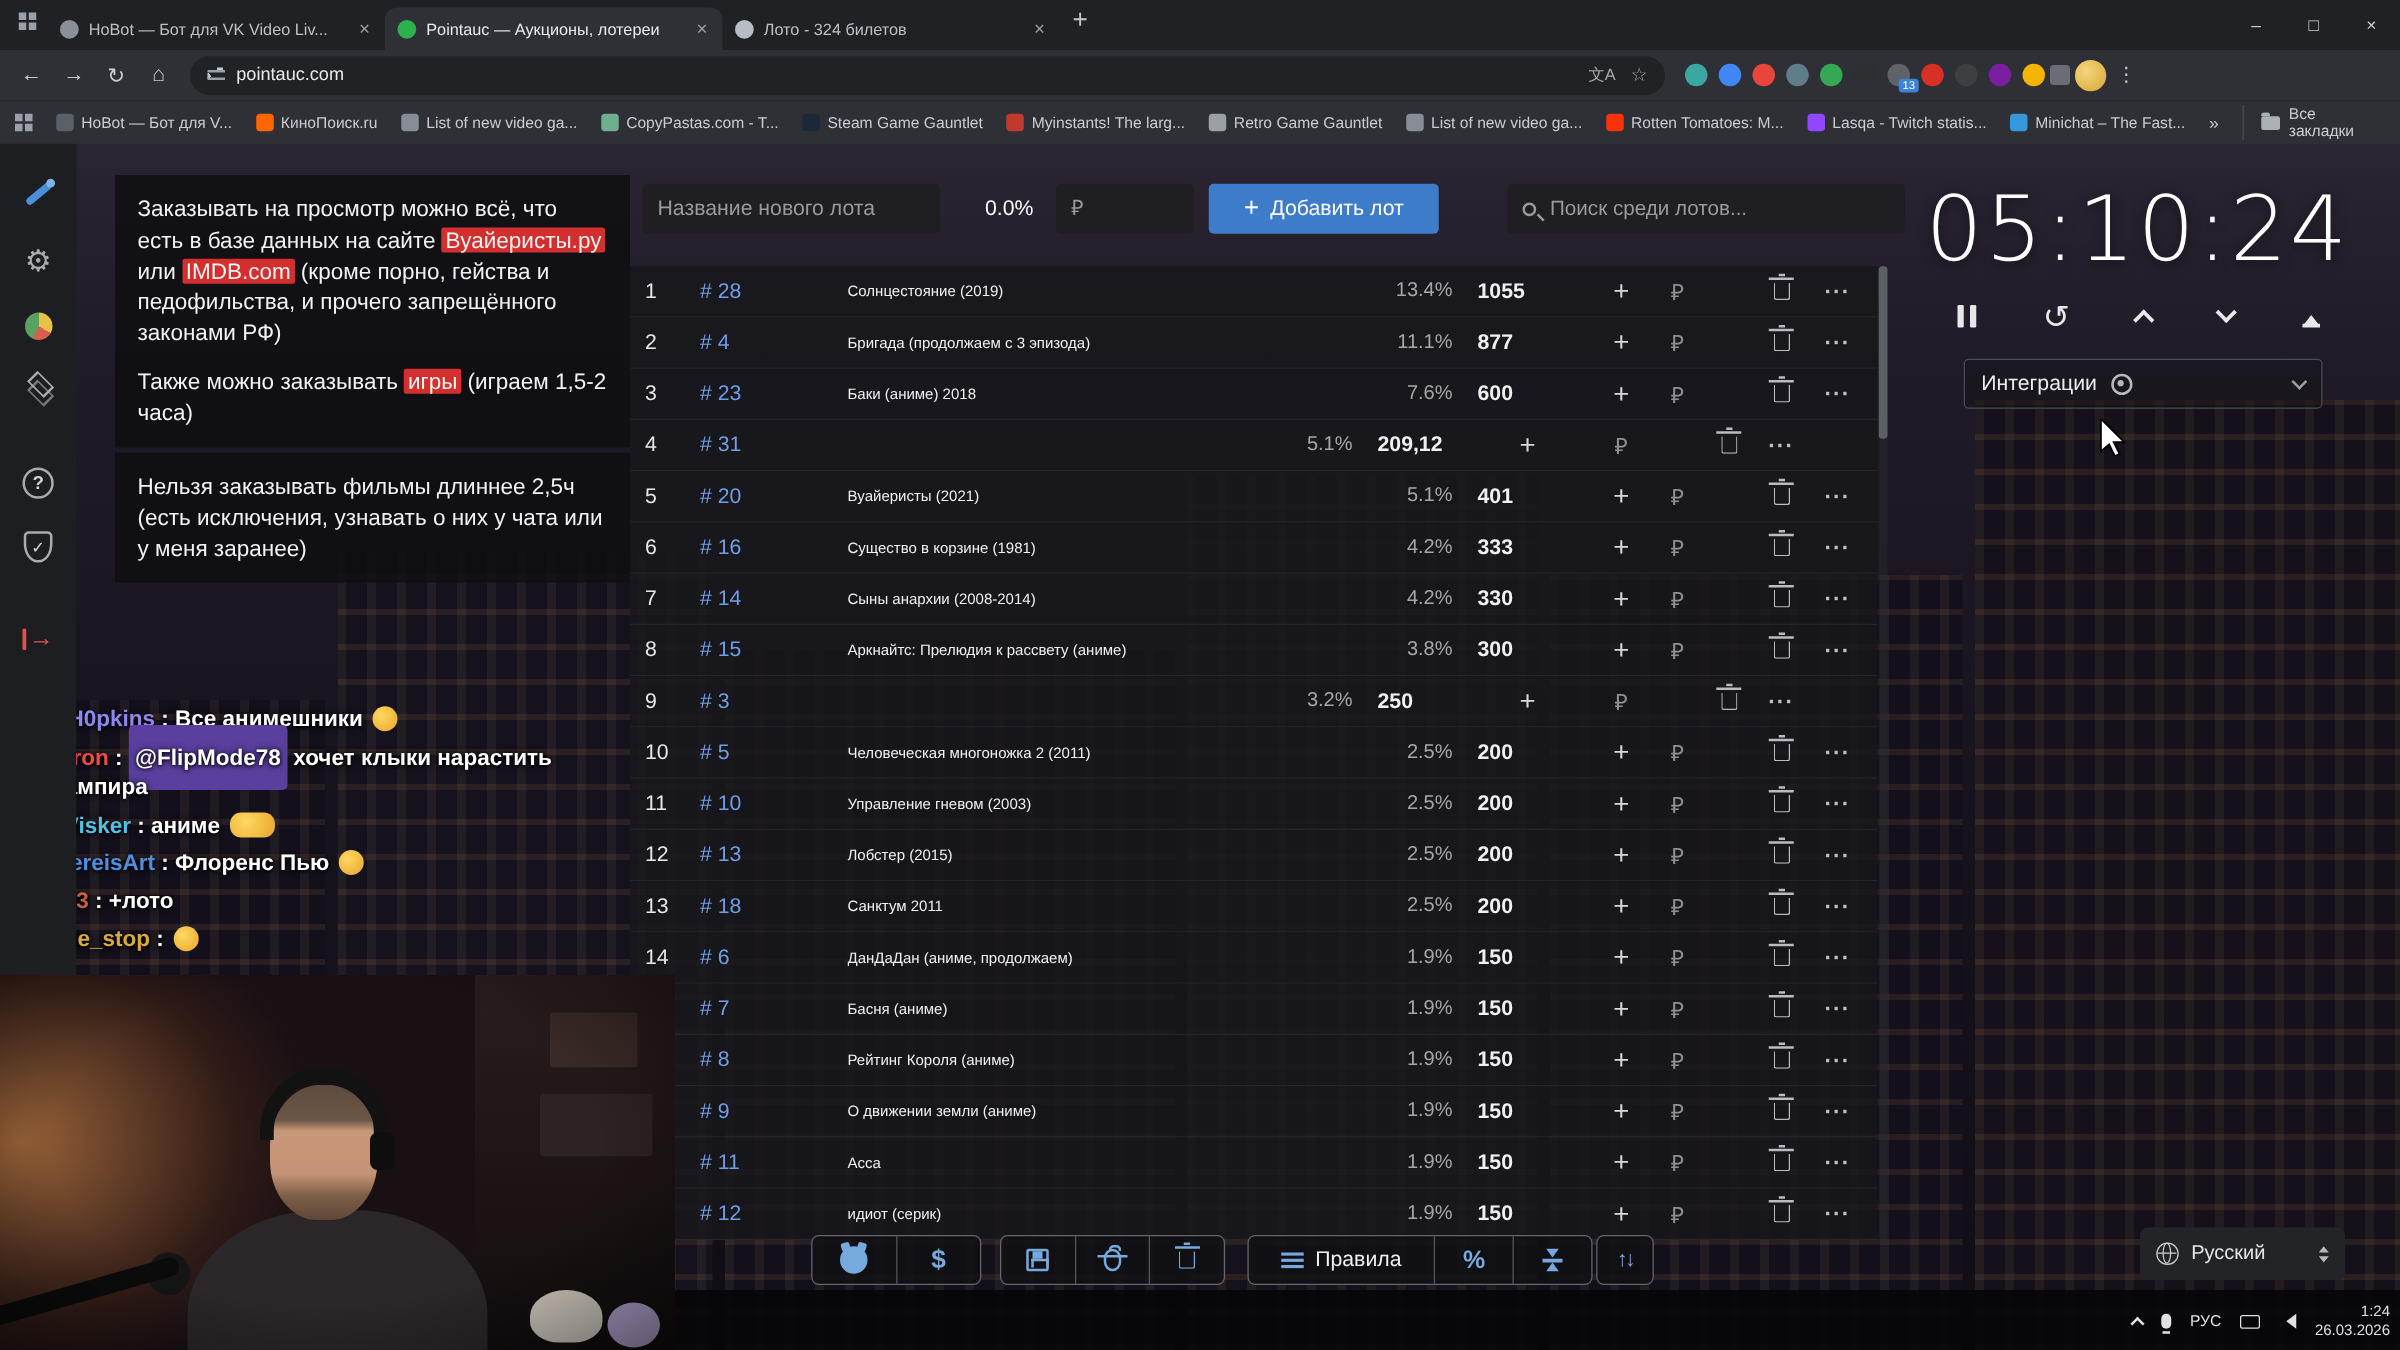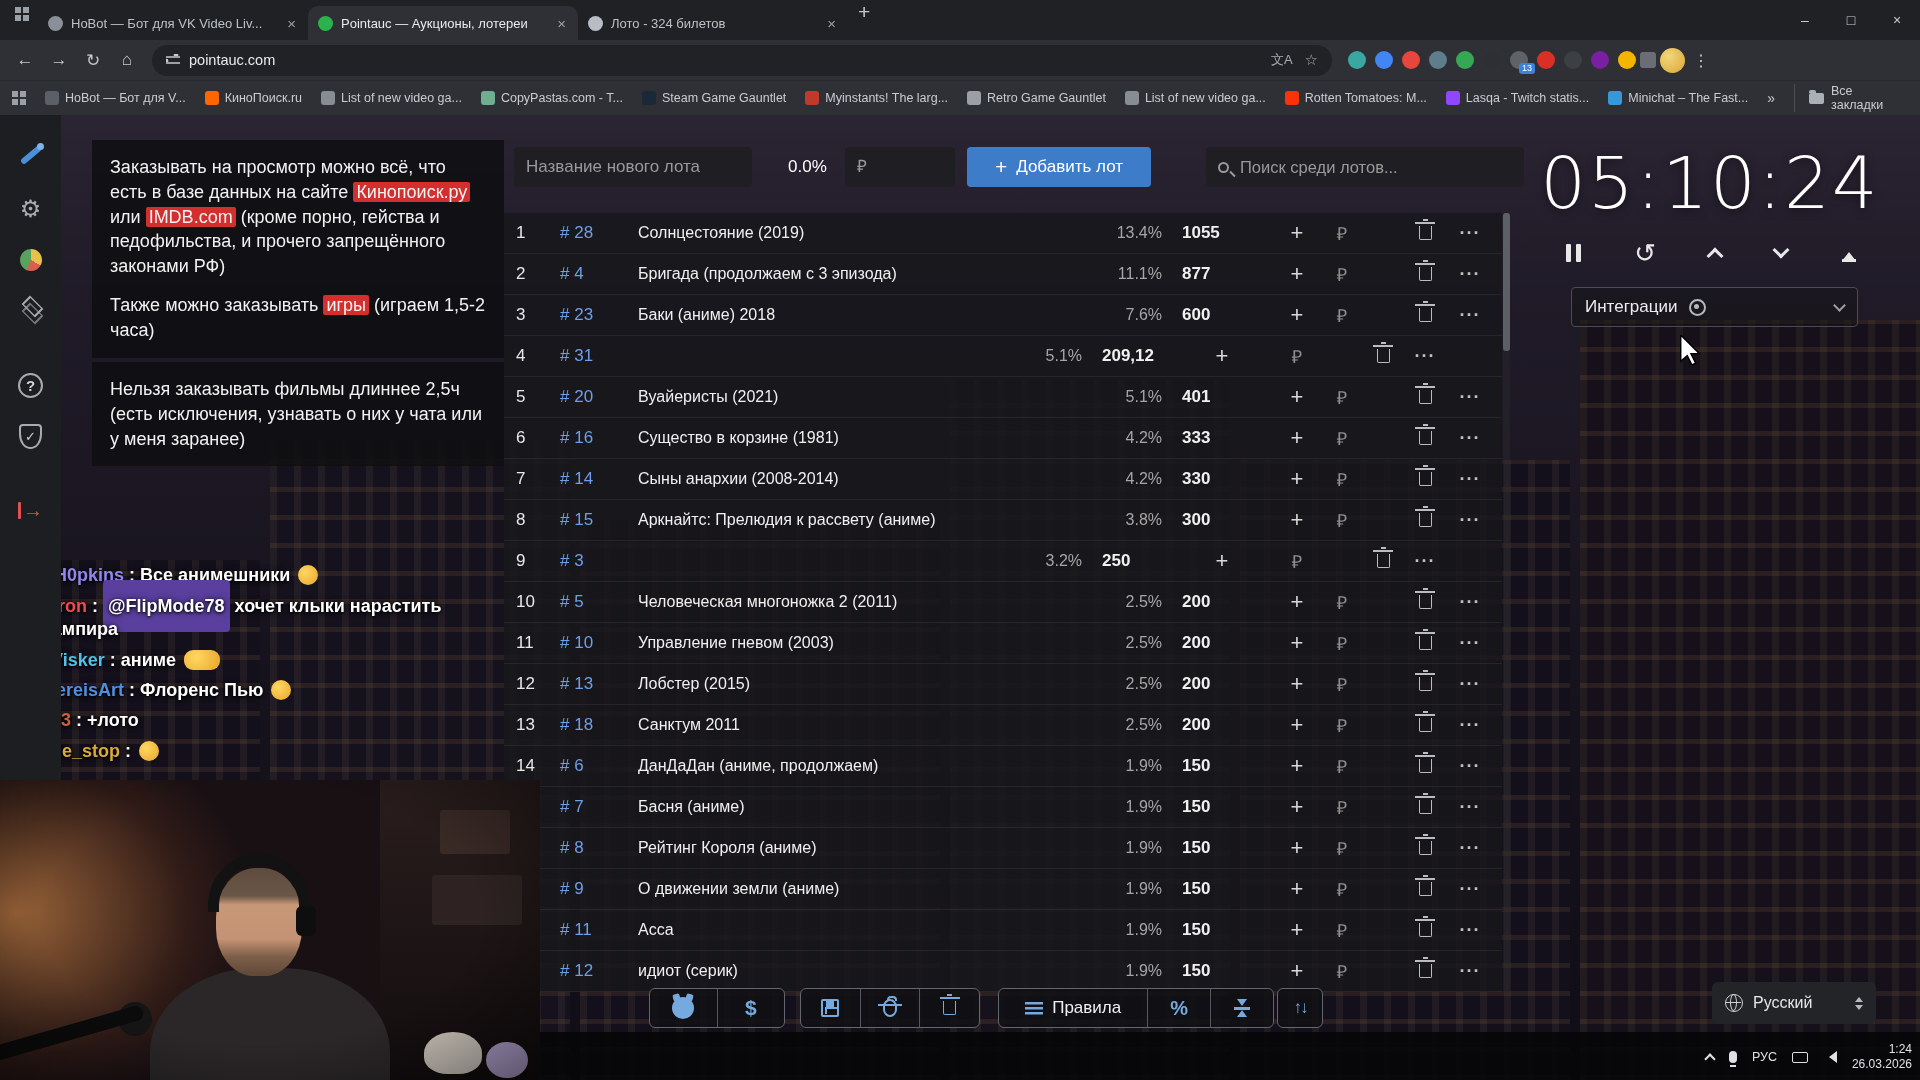--- a/index.html
+++ b/index.html
@@ -1,21 +1,21 @@
 <!DOCTYPE html>
 <html><head>
 <meta charset="utf-8">
 <style>
   html,body{margin:0;padding:0;background:#000;}
   *{box-sizing:border-box;}
   .screen{position:relative;width:1920px;height:1080px;overflow:hidden;
           font-family:"Liberation Sans",sans-serif;background:#241d2b;}
 
   
-  .tabstrip{height:40px;background:#1f2125;display:flex;align-items:flex-start;padding-left:6px;}
+  .tabstrip{height:40px;background:#1f2125;display:flex;align-items:center;padding-left:6px;}
   .tabsearch{width:28px;height:28px;margin:0 2px 6px 2px;display:flex;align-items:center;justify-content:center;}
   .grid-ic{width:14px;height:14px;background:
      linear-gradient(#9aa0a6,#9aa0a6) 0 0/6px 6px no-repeat,
      linear-gradient(#9aa0a6,#9aa0a6) 8px 0/6px 6px no-repeat,
      linear-gradient(#9aa0a6,#9aa0a6) 0 8px/6px 6px no-repeat,
      linear-gradient(#9aa0a6,#9aa0a6) 8px 8px/6px 6px no-repeat;}
   #tabs{display:flex;height:40px;align-items:flex-end;}
   .tab{width:270px;height:34px;border-radius:10px 10px 0 0;display:flex;align-items:center;
        padding:0 10px;gap:8px;color:#bdc1c6;font-size:13px;position:relative;}
   .tab.active{background:#2e3036;color:#e8eaed;}
@@ -102,21 +102,21 @@
   .searchwrap input{background:transparent;border:none;outline:none;color:#e8e8e8;font-size:16.5px;width:250px;font-family:"Liberation Sans",sans-serif;}
   .searchwrap input::placeholder{color:#9a9a9a;}
 
   
   #lot-rows{position:absolute;left:504px;top:98px;width:998px;z-index:3;}
   .lot-row{display:grid;grid-template-columns:44px 78px 1fr 80px 104px 46px 44px 38px 46px 44px;
            align-items:center;height:41px;padding:0 10px 0 12px;background:rgba(23,23,27,.82);
            border-bottom:1px solid rgba(55,55,62,.45);color:#f0f0f0;}
   .c-pos{font-size:17px;color:#e8e8e8;}
   .c-lot{font-size:17px;color:#6e9fe8;}
-  .c-title{font-size:16px;white-space:nowrap;overflow:hidden;}
+  .c-title{font-size:12px;white-space:nowrap;overflow:hidden;margin-left:40px;}
   .c-pct{font-size:16px;color:#a6a6a6;text-align:right;padding-right:8px;}
   .c-amt{font-size:17px;font-weight:700;padding-left:12px;}
   .rbtn{display:flex;align-items:center;justify-content:center;height:100%;}
   .b-plus{font-size:22px;color:#d8d8d8;font-weight:300;}
   .b-rub{font-size:18px;color:#8f8f8f;}
   .b-menu{font-size:18px;color:#c0c0c0;letter-spacing:1px;font-weight:700;}
   .trash{position:relative;width:13px;height:14px;border:1.5px solid #b9bcc1;border-top:none;border-radius:0 0 2px 2px;}
   .trash::before{content:"";position:absolute;left:-4.5px;top:-4px;width:20px;height:2px;background:#b9bcc1;}
   .trash::after{content:"";position:absolute;left:3px;top:-7.5px;width:5px;height:2.5px;background:#b9bcc1;}
   .tbl-scroll{position:absolute;left:1503px;top:98px;width:7px;height:780px;background:rgba(40,40,46,.5);z-index:3;border-radius:3px;}
@@ -361,21 +361,21 @@
         </span>
       <span class="sb-ic">
           <span class="icon-shield">✓</span>
         </span>
       <span class="sb-ic" style="margin-top:50px;">
           <span class="icon-logout">→</span>
         </span>
     </div>
 
     <div class="rules" style="top:25px;">
-      <p><span>Заказывать на просмотр можно всё, что есть в базе данных на сайте </span><span class="hl">Кинопоиск.ру</span><span> или </span><span class="hl">IMDB.com</span><span> (кроме порно, гейства и педофильства, и прочего запрещённого законами РФ)</span></p>
+      <p><span>Заказывать на просмотр можно всё, что есть в базе данных на сайте </span><span class="hl">Вуайеристы.ру</span><span> или </span><span class="hl">IMDB.com</span><span> (кроме порно, гейства и педофильства, и прочего запрещённого законами РФ)</span></p>
       <p><span>Также можно заказывать </span><span class="hl">игры</span><span> (играем 1,5-2 часа)</span></p>
     </div>
     <div class="rules" style="top:247px;">
       <p><span>Нельзя заказывать фильмы длиннее 2,5ч (есть исключения, узнавать о них у чата или у меня заранее)</span></p>
     </div>
 
     <div class="chat" id="chat">
         <div class="chat-line"><span>спс</span></div>
         <div class="chat-line"><span class="badge" style="background: rgb(255, 92, 138);"></span><span class="badge" style="background: rgb(86, 193, 232);"></span><span class="cname" style="color: rgb(143, 134, 240);">H0pkins</span><span> : </span><span>Все анимешники </span><span class="emote" title="😂"></span></div>
         <div class="chat-line"><span class="badge" style="background: rgb(145, 70, 255);"></span><span class="cname" style="color: rgb(240, 73, 79);">lititron</span><span> : </span><span class="mention">@FlipMode78</span><span> хочет клыки нарастить как вампира</span></div>

